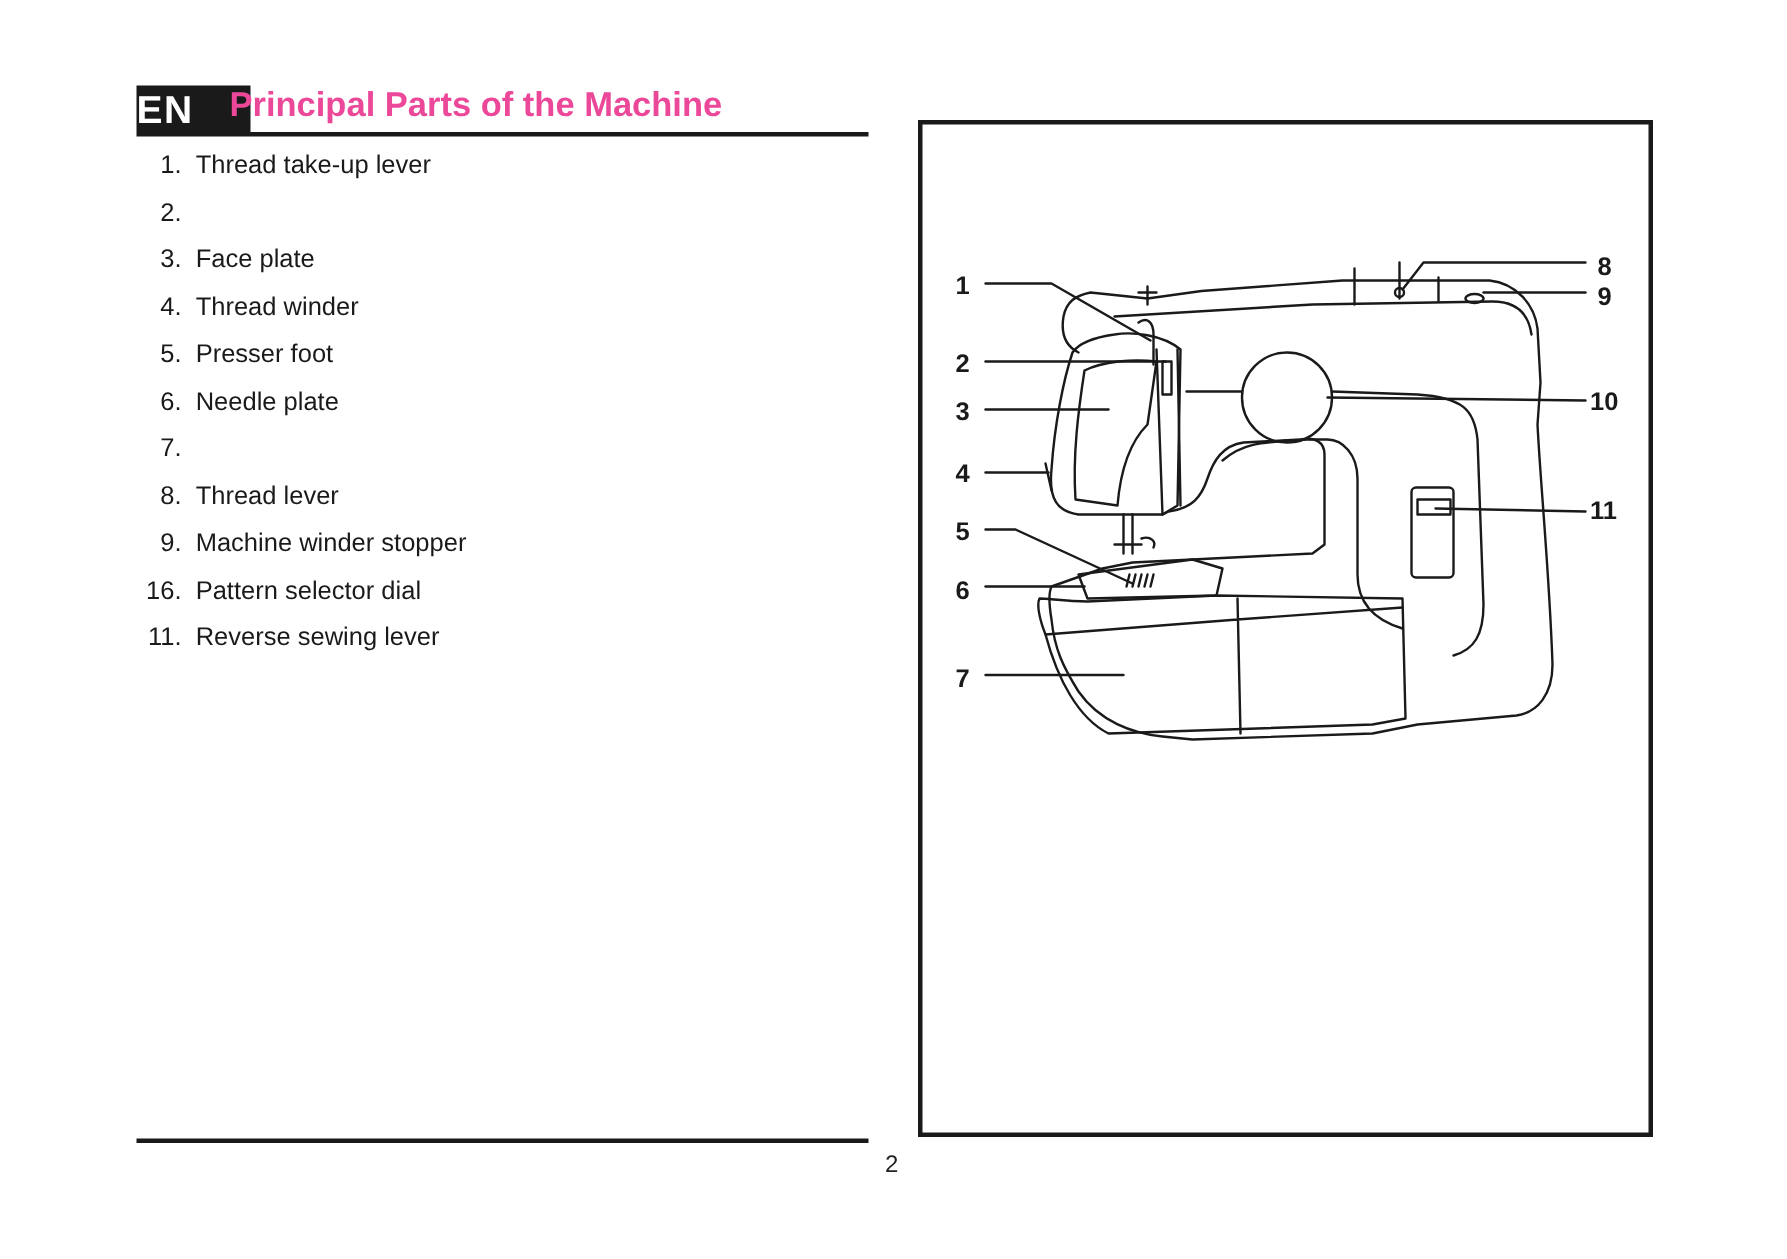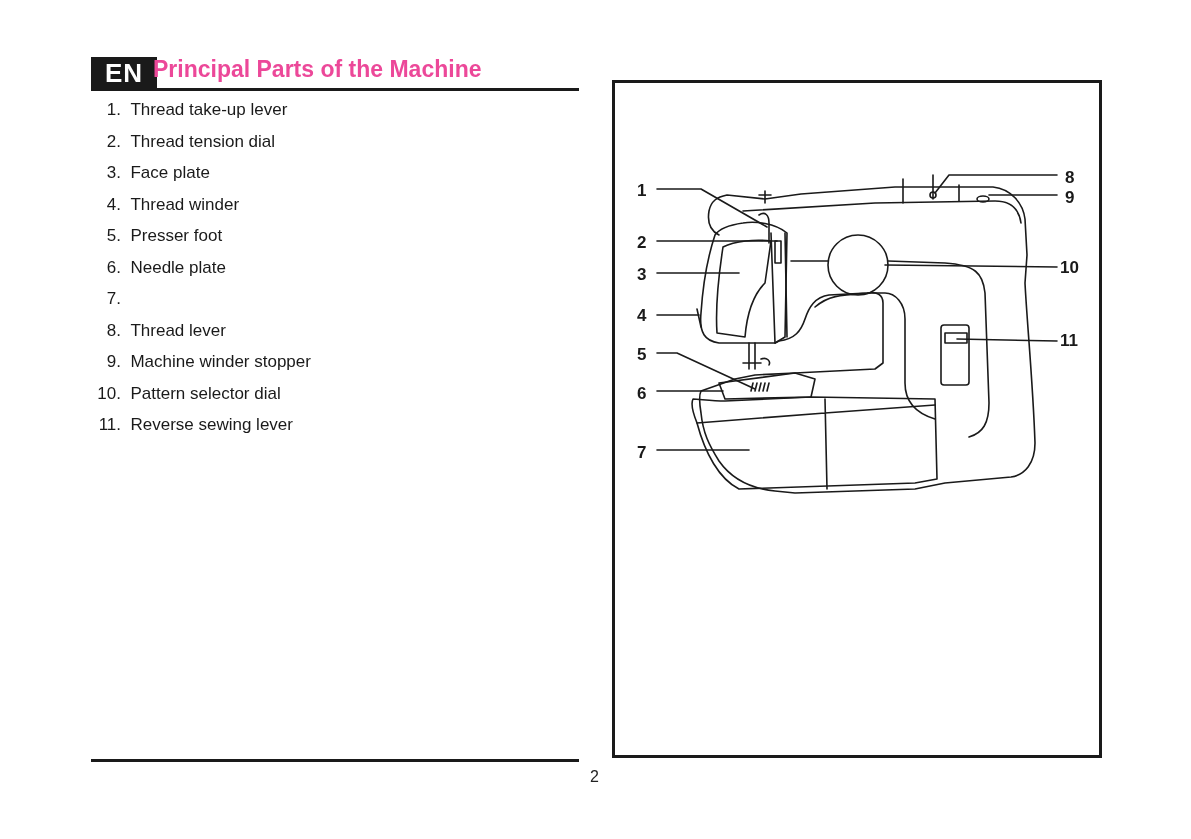--- a/index.html
+++ b/index.html
@@ -1,22 +1,22 @@
 <!DOCTYPE html>
 <html><head>
 <meta charset="utf-8">
 <style>
   html, body { margin: 0; padding: 0; background: #ffffff; }
   body { width: 1191px; height: 839px; position: relative; overflow: hidden;
          font-family: "Liberation Sans", "DejaVu Sans", sans-serif; color: #1a1a1a; }
   .header { position: absolute; left: 91px; top: 55px; width: 488px; height: 33px;
             border-bottom: 3px solid #1a1a1a; }
-  .lang-badge { position: absolute; left: 0; top: 2px; width: 66px; height: 31px;
+  .lang-badge { position: absolute; left: 0; top: 2px; width: 76px; height: 31px;
                 background: #1a1a1a; color: #fff; font-weight: bold; font-size: 26px;
-                line-height: 32px; text-align: center; letter-spacing: 1px; }
+                line-height: 32px; text-align: left; letter-spacing: 1px; }
   .title { position: absolute; left: 62px; top: 0; font-weight: bold; font-size: 23px;
            line-height: 28px; color: #ec4899; white-space: nowrap; }
   .parts-list { position: absolute; left: 91px; top: 97px; margin: 0; padding: 0; list-style: none; }
   .parts-list li { height: 31.5px; font-size: 17px; line-height: 26px; white-space: nowrap; display: flex; }
   .parts-list .num { display: inline-block; width: 30px; text-align: right; padding-right: 0; }
   .parts-list .label { padding-left: 0; }
   .rule-bottom { position: absolute; left: 91px; top: 759px; width: 488px; height: 3px; background: #1a1a1a; }
   .page-number { position: absolute; left: 590px; top: 768px; font-size: 16px; color: #222; }
   .figure-box { position: absolute; left: 612px; top: 80px; width: 484px; height: 672px;
                 border: 3px solid #1a1a1a; box-sizing: content-box; }
@@ -26,29 +26,29 @@
 </head>
 <body>
 
 <div class="header">
   <div class="lang-badge">EN</div>
   <div class="title">Principal Parts of the Machine</div>
 </div>
 
 <ul class="parts-list">
   <li><span class="num">1.</span>&nbsp;&nbsp;<span class="label">Thread take-up lever</span></li>
-  <li><span class="num">2.</span>&nbsp;&nbsp;<span class="label">Thread tension dial</span></li>
+  <li><span class="num">2.</span>&nbsp;&nbsp;</li>
   <li><span class="num">3.</span>&nbsp;&nbsp;<span class="label">Face plate</span></li>
   <li><span class="num">4.</span>&nbsp;&nbsp;<span class="label">Thread winder</span></li>
   <li><span class="num">5.</span>&nbsp;&nbsp;<span class="label">Presser foot</span></li>
   <li><span class="num">6.</span>&nbsp;&nbsp;<span class="label">Needle plate</span></li>
   <li><span class="num">7.</span>&nbsp;&nbsp;</li>
   <li><span class="num">8.</span>&nbsp;&nbsp;<span class="label">Thread lever</span></li>
   <li><span class="num">9.</span>&nbsp;&nbsp;<span class="label">Machine winder stopper</span></li>
-  <li><span class="num">10.</span>&nbsp;&nbsp;<span class="label">Pattern selector dial</span></li>
+  <li><span class="num">16.</span>&nbsp;&nbsp;<span class="label">Pattern selector dial</span></li>
   <li><span class="num">11.</span>&nbsp;&nbsp;<span class="label">Reverse sewing lever</span></li>
 </ul>
 
 <div class="rule-bottom"></div>
 <div class="page-number">2</div>
 
 <div class="figure-box">
   <svg width="484" height="672" viewBox="0 0 484 672" fill="none" stroke="#1a1a1a" stroke-width="1.6" stroke-linejoin="round" stroke-linecap="round">
 
     <path d="M104 152 C96 148 92 140 94 128 C96 118 102 114 112 112 L150 116 L186 111 L280 104 L378 104 C396 106 408 120 410 136 L412 172 L410 200 C412 240 418 300 420 360 C420 380 410 392 396 394 L330 400 L300 406 L180 410 L160 408 C140 406 118 398 104 378 C94 362 88 350 86 330 C84 318 84 312 86 308 L120 296 L140 292 L180 290 L220 288 L260 286 L268 280 L268 220 C268 212 262 208 252 210 L214 212 C200 214 194 224 190 236 C186 248 180 256 164 258 L160 260"></path>

